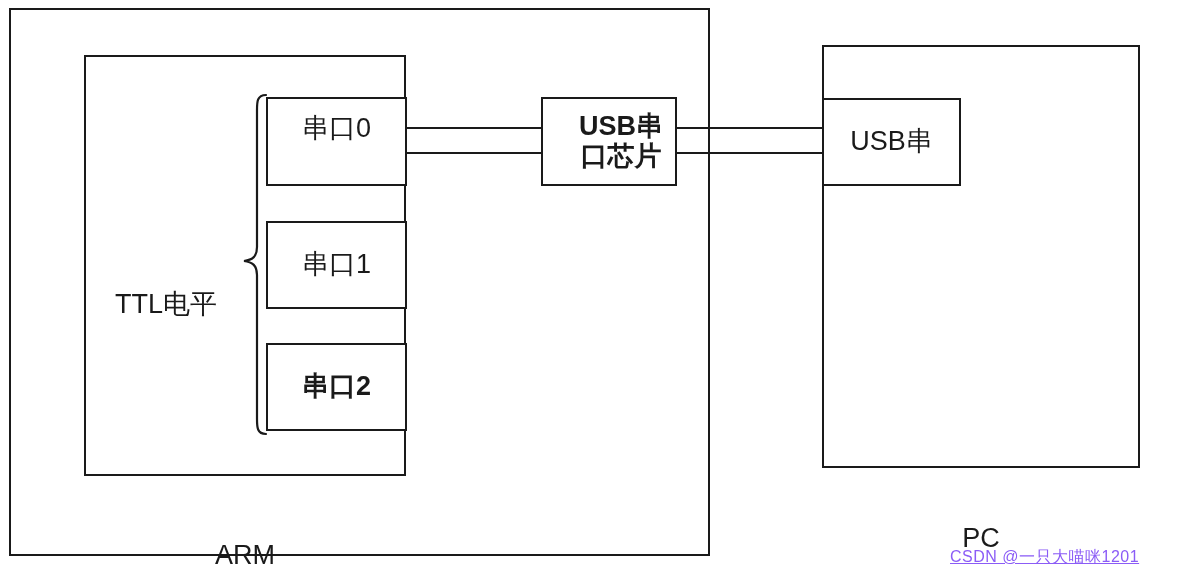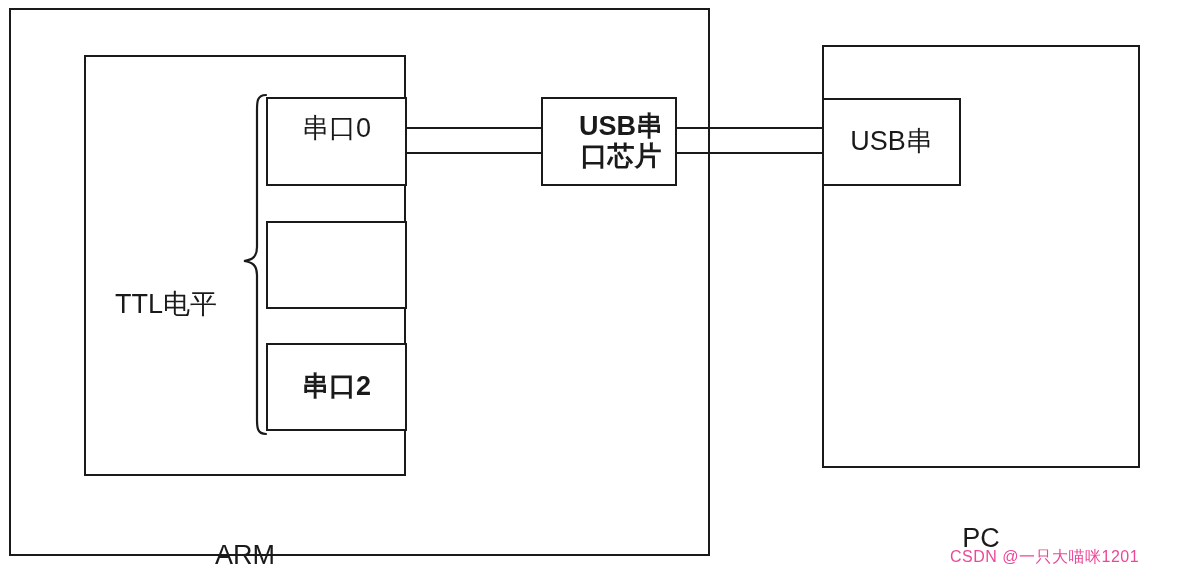--- a/index.html
+++ b/index.html
@@ -59,24 +59,25 @@
     display: flex;
     align-items: center;
     justify-content: center;
     box-sizing: border-box;
     color: #1a1a1a;
     text-align: center;
     line-height: 1.1;
   }
   .watermark {
     position: absolute;
-    color: #ec4899;
+    color: #8b5cf6;
     font-size: 16px;
     white-space: nowrap;
     letter-spacing: 0.5px;
+    text-decoration: underline;
   }
   .brace-svg {
     position: absolute;
     overflow: visible;
   }
 </style>
 </head>
 <body>
 
 <div id="canvas">
@@ -88,20 +89,21 @@
   <svg class="brace-svg" width="30" height="345" viewBox="0 0 30 345" style="left:240px; top:92px;">
     <path d="M26 3 C17 3 17 10 17 18 L17 155 C17 165 12 168 4 169 C12 170 17 173 17 183 L17 327 C17 335 17 342 26 342" fill="none" stroke="#1a1a1a" stroke-width="2.2" stroke-linecap="round"></path>
   </svg>
 
   <div class="label group-label" style="left:104px; top:248px; width:124px;">TTL电平</div>
 
   <div class="box-filled" style="left:266px; top:97px; width:141px; height:89px;"></div>
   <div class="boxtext port-label" style="left:266px; top:97px; width:141px; height:64px;">串口0</div>
 
   <div class="box-filled" style="left:266px; top:221px; width:141px; height:88px;"></div>
+  <div class="boxtext port-label" style="left:266px; top:221px; width:141px; height:88px;">串口1</div>
 
   <div class="box-filled" style="left:266px; top:343px; width:141px; height:88px;"></div>
   <div class="boxtext port-label" style="left:266px; top:343px; width:141px; height:88px;font-weight:bold;">串口2</div>
 
   <div class="wire" style="left:406px; top:127px; width:137px;"></div>
   <div class="wire" style="left:406px; top:152px; width:137px;"></div>
 
   <div class="box-filled" style="left:541px; top:97px; width:136px; height:89px;"></div>
   <div class="boxtext chip-label" style="left:541px; top:97px; width:160px; height:89px; flex-direction:column;font-weight:bold;">
     <span>USB串</span>

